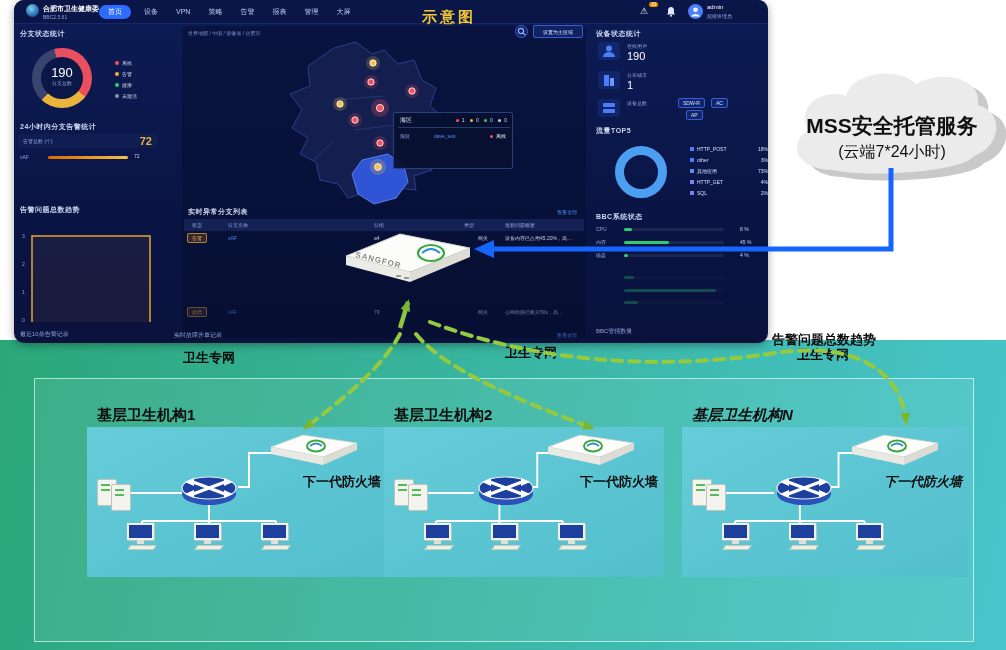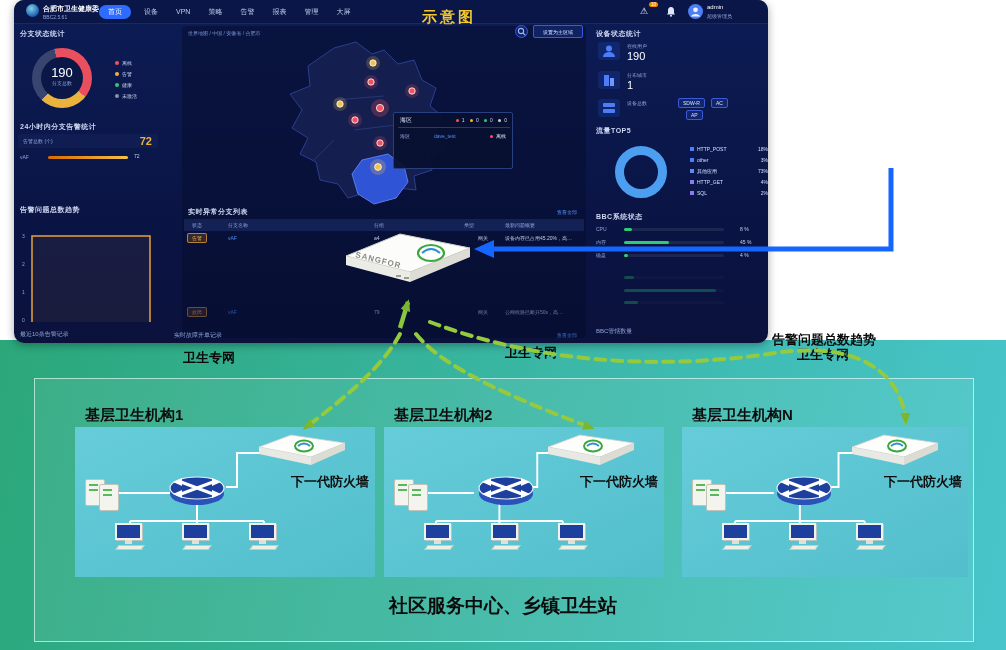--- a/index.html
+++ b/index.html
@@ -66,21 +66,21 @@
 
 <div id="stage">
 
   <div id="green" class="abs">
     <div id="inner-frame" class="abs"></div>
 
     <div class="abs net-label" style="left:183px; top:9px;">卫生专网</div>
     <div class="abs net-label" style="left:505px; top:4px;">卫生专网</div>
     <div class="abs net-label" style="left:797px; top:6px;">卫生专网</div>
 
-    <div class="abs org-box" style="left:75px;  width:300px;text-align:center;">
+    <div class="abs org-box" style="left:87px;  width:300px;text-align:center;">
       <div class="abs org-title">基层卫生机构1</div>
       <svg class="abs noevt" style="left:0; top:0;" width="296" height="150" viewBox="0 0 296 150" preserveAspectRatio="none">
         <path d="M32,66 H95 M151,60 H162 V26 H190 M122,72 V94 M55,94 H189 M55,94 V100 M122,94 V100 M189,94 V100" stroke="#ffffff" stroke-width="2" fill="none"></path>
       </svg>
       <div class="abs srv" style="left:10px; top:52px;">
           <i style="top:4px;"></i>
           <i style="top:9px;"></i>
         </div>
       <div class="abs srv" style="left:24px; top:57px;">
           <i style="top:4px;"></i>
@@ -160,21 +160,21 @@
           <span class="stand"></span>
           <span class="kb"></span>
         </div>
       <div class="abs pc" style="left:172px; top:96px;">
           <span class="scr"></span>
           <span class="stand"></span>
           <span class="kb"></span>
         </div>
     </div>
 
-    <div class="abs org-box" style="left:682px; width:286px;">
+    <div class="abs org-box" style="left:682px; width:286px;font-style:italic;">
       <div class="abs org-title">基层卫生机构N</div>
       <svg class="abs noevt" style="left:0; top:0;" width="286" height="150" viewBox="0 0 296 150" preserveAspectRatio="none">
         <path d="M32,66 H95 M151,60 H162 V26 H190 M122,72 V94 M55,94 H189 M55,94 V100 M122,94 V100 M189,94 V100" stroke="#ffffff" stroke-width="2" fill="none"></path>
       </svg>
       <div class="abs srv" style="left:10px; top:52px;">
           <i style="top:4px;"></i>
           <i style="top:9px;"></i>
         </div>
       <div class="abs srv" style="left:24px; top:57px;">
           <i style="top:4px;"></i>
@@ -207,21 +207,20 @@
           <span class="stand"></span>
           <span class="kb"></span>
         </div>
       <div class="abs pc" style="left:172px; top:96px;">
           <span class="scr"></span>
           <span class="stand"></span>
           <span class="kb"></span>
         </div>
     </div>
 
-    <div id="footer-label" class="abs">社区服务中心、乡镇卫生站</div>
   </div>
 
   <div id="dash" class="abs">
 
     <div id="dash-header" class="abs">
       <div class="abs" style="left:12px; top:4px; width:13px; height:13px; border-radius:50%;
            background:radial-gradient(circle at 40% 35%,#7fd0e8,#1d5fae 70%,#12306b);"></div>
       <div class="abs" style="left:29px; top:4px; font-size:7px; color:#fff; font-weight:bold; white-space:nowrap;">合肥市卫生健康委</div>
       <div class="abs tiny dim" style="left:29px; top:14px;">BBC2.5.61</div>
       <div class="abs" style="left:85px; top:5px; display:flex; gap:8px;">
@@ -424,20 +423,30 @@
     <div class="abs hbar" style="left:610px; top:301px; width:100px; opacity:.3;">
         <i style="width:14%;"></i>
       </div>
     <div class="abs s6 dim" style="left:582px; top:327px;">BBC管辖数量</div>
   </div>
 
   <div id="schematic" class="abs">示意图</div>
 
   <div class="abs net-label" style="left:772px; top:331px; z-index:25;">告警问题总数趋势</div>
 
+  <div id="cloud" class="abs">
+    <svg class="abs" style="left:0; top:0;" width="228" height="125" viewBox="0 0 228 125">
+      <path d="M55,110 C20,110 8,85 30,70 C18,45 45,28 68,36 C75,12 120,6 138,24 C168,8 204,20 200,45 C226,52 224,86 196,96 C185,112 90,118 55,110 Z" fill="#c9c9c9" transform="translate(10,7)"></path>
+      <path d="M55,110 C20,110 8,85 30,70 C18,45 45,28 68,36 C75,12 120,6 138,24 C168,8 204,20 200,45 C226,52 224,86 196,96 C185,112 90,118 55,110 Z" fill="#ebebeb"></path>
+    </svg>
+    <div id="cloud-text" class="abs">
+      <div id="cloud-title">MSS安全托管服务</div>
+      <div id="cloud-sub">(云端7*24小时)</div>
+    </div>
+  </div>
 
   <svg class="abs" style="left:338px; top:226px; z-index:31;" width="142" height="62">
     <polygon points="8,30 62,8 132,22 72,46" fill="#fcfcfa" stroke="#cfcfc6" stroke-width="1"></polygon>
     <polygon points="8,30 72,46 72,56 8,39" fill="#ECECE6"></polygon>
     <polygon points="72,46 132,22 132,31 72,56" fill="#DDDDD5"></polygon>
     <text x="17" y="31" transform="rotate(14 17 31)" font-size="8" font-weight="bold" fill="#8a8a84" letter-spacing="1">SANGFOR</text>
     <ellipse cx="93" cy="27" rx="13" ry="8" fill="#ffffff" stroke="#3aa83e" stroke-width="2.2"></ellipse>
     <path d="M84,27 q9,-8 18,0" stroke="#2f8fd0" stroke-width="2" fill="none"></path>
     <rect x="58" y="49" width="5" height="2" fill="#9a9a90"></rect>
     <rect x="66" y="51" width="5" height="2" fill="#9a9a90"></rect>

